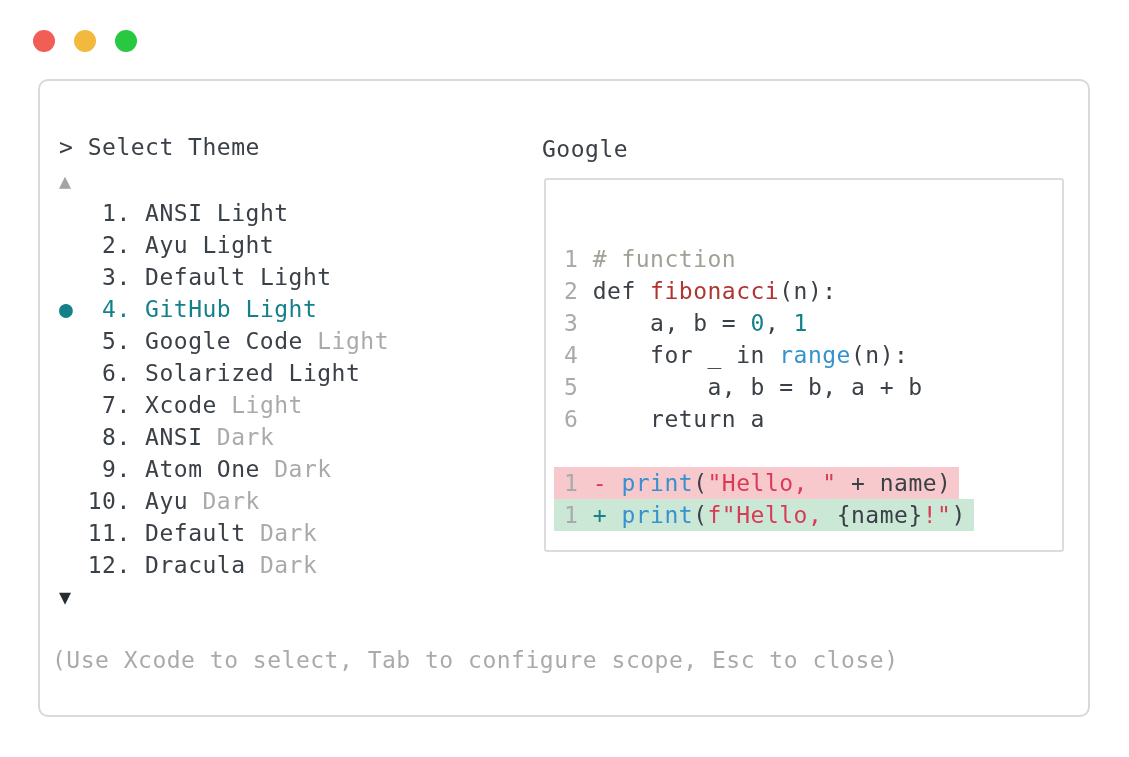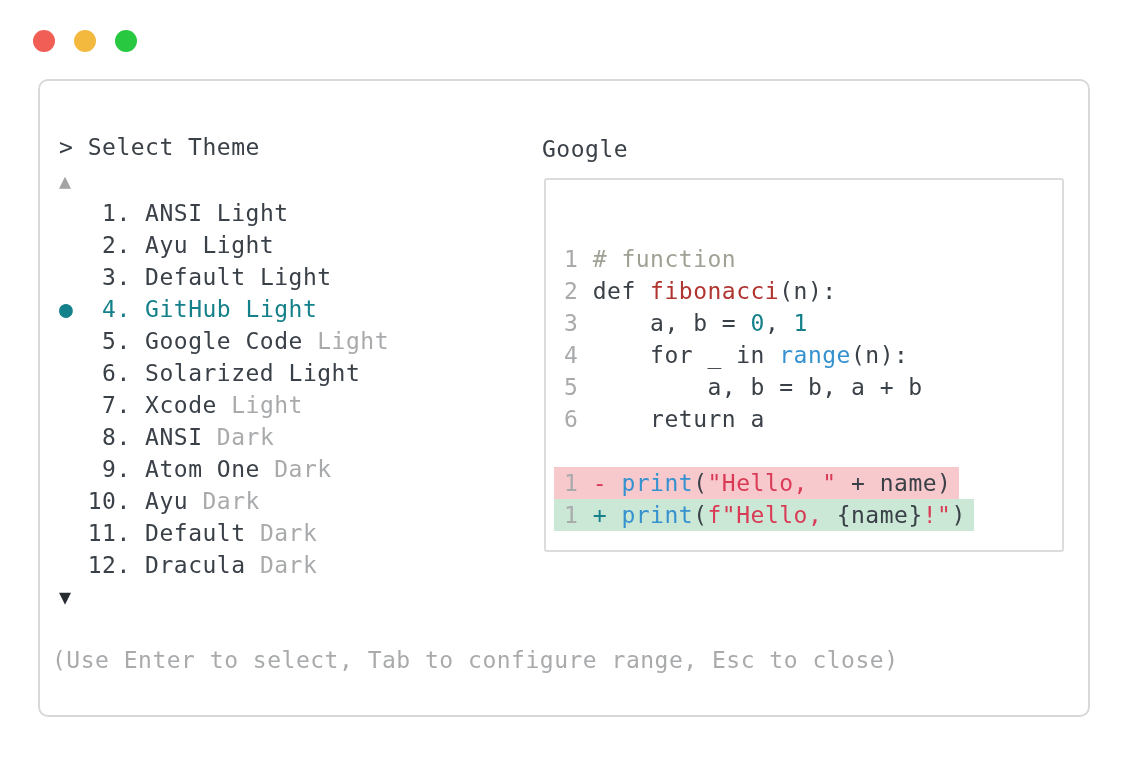--- a/index.html
+++ b/index.html
@@ -57,21 +57,21 @@
     <div class="tl-dot" style="background: rgb(242, 185, 62);"></div>
     <div class="tl-dot" style="background: rgb(40, 200, 64);"></div>
   </div>
 
 <div id="main-panel">
 
   <div id="picker-title" class="mono">&gt; Select Theme</div>
 
   <div id="theme-list" class="mono"><div class="arrow-row" style="color: rgb(162, 164, 166);">▲</div><div class="trow"><span style="color: rgb(20, 128, 138);">  </span><span style="color: rgb(58, 64, 71);"> 1. </span><span style="color: rgb(58, 64, 71);">ANSI </span><span style="color: rgb(58, 64, 71);">Light</span></div><div class="trow"><span style="color: rgb(20, 128, 138);">  </span><span style="color: rgb(58, 64, 71);"> 2. </span><span style="color: rgb(58, 64, 71);">Ayu </span><span style="color: rgb(58, 64, 71);">Light</span></div><div class="trow"><span style="color: rgb(20, 128, 138);">  </span><span style="color: rgb(58, 64, 71);"> 3. </span><span style="color: rgb(58, 64, 71);">Default </span><span style="color: rgb(58, 64, 71);">Light</span></div><div class="trow"><span style="color: rgb(20, 128, 138);">● </span><span style="color: rgb(20, 128, 138);"> 4. </span><span style="color: rgb(20, 128, 138);">GitHub </span><span style="color: rgb(20, 128, 138);">Light</span></div><div class="trow"><span style="color: rgb(20, 128, 138);">  </span><span style="color: rgb(58, 64, 71);"> 5. </span><span style="color: rgb(58, 64, 71);">Google Code </span><span style="color: rgb(168, 170, 172);">Light</span></div><div class="trow"><span style="color: rgb(20, 128, 138);">  </span><span style="color: rgb(58, 64, 71);"> 6. </span><span style="color: rgb(58, 64, 71);">Solarized </span><span style="color: rgb(58, 64, 71);">Light</span></div><div class="trow"><span style="color: rgb(20, 128, 138);">  </span><span style="color: rgb(58, 64, 71);"> 7. </span><span style="color: rgb(58, 64, 71);">Xcode </span><span style="color: rgb(168, 170, 172);">Light</span></div><div class="trow"><span style="color: rgb(20, 128, 138);">  </span><span style="color: rgb(58, 64, 71);"> 8. </span><span style="color: rgb(58, 64, 71);">ANSI </span><span style="color: rgb(168, 170, 172);">Dark</span></div><div class="trow"><span style="color: rgb(20, 128, 138);">  </span><span style="color: rgb(58, 64, 71);"> 9. </span><span style="color: rgb(58, 64, 71);">Atom One </span><span style="color: rgb(168, 170, 172);">Dark</span></div><div class="trow"><span style="color: rgb(20, 128, 138);">  </span><span style="color: rgb(58, 64, 71);">10. </span><span style="color: rgb(58, 64, 71);">Ayu </span><span style="color: rgb(168, 170, 172);">Dark</span></div><div class="trow"><span style="color: rgb(20, 128, 138);">  </span><span style="color: rgb(58, 64, 71);">11. </span><span style="color: rgb(58, 64, 71);">Default </span><span style="color: rgb(168, 170, 172);">Dark</span></div><div class="trow"><span style="color: rgb(20, 128, 138);">  </span><span style="color: rgb(58, 64, 71);">12. </span><span style="color: rgb(58, 64, 71);">Dracula </span><span style="color: rgb(168, 170, 172);">Dark</span></div><div class="arrow-row" style="color: rgb(39, 44, 51);">▼</div></div>
 
-  <div id="footer-hint" class="mono">(Use Enter to select, Tab to configure range, Esc to close)</div>
+  <div id="footer-hint" class="mono">(Use Xcode to select, Tab to configure scope, Esc to close)</div>
 
   <div id="preview-label" class="mono">Google</div>
 
   <div id="preview-box">
     <div id="code-block" class="mono"><div class="cline"><span style="color: rgb(168, 170, 172);">1 </span><span style="color: rgb(158, 162, 149);"># function</span></div><div class="cline"><span style="color: rgb(168, 170, 172);">2 </span><span style="color: rgb(58, 64, 71);">def </span><span style="color: rgb(176, 52, 47);">fibonacci</span><span style="color: rgb(58, 64, 71);">(n):</span></div><div class="cline"><span style="color: rgb(168, 170, 172);">3 </span><span style="color: rgb(58, 64, 71);">    a, b = </span><span style="color: rgb(20, 128, 138);">0</span><span style="color: rgb(58, 64, 71);">, </span><span style="color: rgb(20, 128, 138);">1</span></div><div class="cline"><span style="color: rgb(168, 170, 172);">4 </span><span style="color: rgb(58, 64, 71);">    for _ in </span><span style="color: rgb(54, 145, 207);">range</span><span style="color: rgb(58, 64, 71);">(n):</span></div><div class="cline"><span style="color: rgb(168, 170, 172);">5 </span><span style="color: rgb(58, 64, 71);">        a, b = b, a + b</span></div><div class="cline"><span style="color: rgb(168, 170, 172);">6 </span><span style="color: rgb(58, 64, 71);">    return a</span></div><div class="cline"> </div><div class="cline"><span class="diff-span" style="background: rgb(248, 201, 204);"><span style="color: rgb(168, 170, 172);">1 </span><span style="color: rgb(217, 58, 86);">- </span><span style="color: rgb(54, 145, 207);">print</span><span style="color: rgb(58, 64, 71);">(</span><span style="color: rgb(217, 58, 86);">"Hello, "</span><span style="color: rgb(58, 64, 71);"> + name)</span></span></div><div class="cline"><span class="diff-span" style="background: rgb(203, 232, 214);"><span style="color: rgb(168, 170, 172);">1 </span><span style="color: rgb(20, 128, 138);">+ </span><span style="color: rgb(54, 145, 207);">print</span><span style="color: rgb(58, 64, 71);">(</span><span style="color: rgb(217, 58, 86);">f"Hello, </span><span style="color: rgb(58, 64, 71);">{name}</span><span style="color: rgb(217, 58, 86);">!"</span><span style="color: rgb(58, 64, 71);">)</span></span></div></div>
   </div>
 
 </div>
 
 </body></html>

